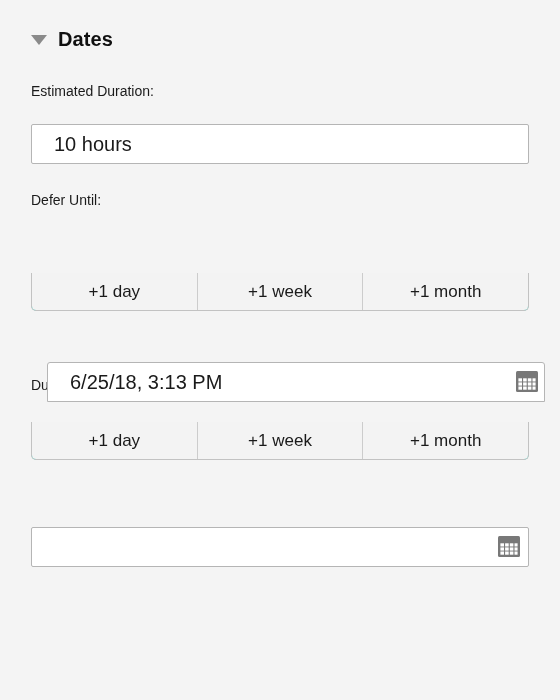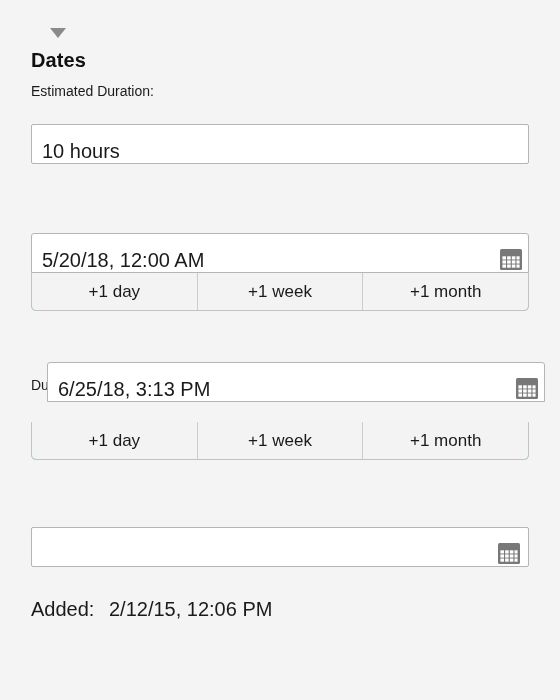--- a/index.html
+++ b/index.html
@@ -25,21 +25,20 @@
 
   
   .section-header {
     position: absolute;
     left: 31px;
     top: 26px;
     display: flex;
     align-items: center;
     gap: 11px;
     height: 26px;
-    flex-direction: column;
   }
   .disclosure {
     width: 0;
     height: 0;
     border-left: 8px solid transparent;
     border-right: 8px solid transparent;
     border-top: 10px solid #8a8a8a;
     margin-top: 2px;
   }
   .section-title {
@@ -61,22 +60,22 @@
   .text-field {
     position: absolute;
     left: 31px;
     width: 498px;
     height: 40px;
     box-sizing: border-box;
     background: #ffffff;
     border: 1px solid #b5b5b5;
     border-radius: 2px;
     display: flex;
-    align-items: flex-end;
-    padding: 0 6px 0 10px;
+    align-items: center;
+    padding: 0 6px 0 22px;
   }
   .text-field.with-button {
     border-radius: 3px 3px 0 0;
     padding-right: 4px;
   }
   .text-field.standalone-cal {
     border-radius: 2px;
   }
   .field-value {
     font-size: 20px;
@@ -161,40 +160,21 @@
   <div class="section-header">
     <span class="disclosure"></span>
     <span class="section-title">Dates</span>
   </div>
 
   <div class="field-label lbl-duration">Estimated Duration:</div>
   <div class="text-field fld-duration">
     <span class="field-value">10 hours</span>
   </div>
 
-  <div class="text-field with-button fld-defer">
-    <span class="field-value">5/20/18, 12:00 AM</span>
-    <svg class="cal-icon" viewBox="0 0 26 24">
-      <rect x="2" y="1" width="22" height="21" rx="1.5" fill="#787878"></rect>
-      <g fill="#ffffff">
-        <rect x="4.4" y="8.3" width="3.6" height="3.2"></rect>
-        <rect x="9.1" y="8.3" width="3.6" height="3.2"></rect>
-        <rect x="13.8" y="8.3" width="3.6" height="3.2"></rect>
-        <rect x="18.5" y="8.3" width="3.1" height="3.2"></rect>
-        <rect x="4.4" y="12.4" width="3.6" height="3.2"></rect>
-        <rect x="9.1" y="12.4" width="3.6" height="3.2"></rect>
-        <rect x="13.8" y="12.4" width="3.6" height="3.2"></rect>
-        <rect x="18.5" y="12.4" width="3.1" height="3.2"></rect>
-        <rect x="4.4" y="16.5" width="3.6" height="3.2"></rect>
-        <rect x="9.1" y="16.5" width="3.6" height="3.2"></rect>
-        <rect x="13.8" y="16.5" width="3.6" height="3.2"></rect>
-        <rect x="18.5" y="16.5" width="3.1" height="3.2"></rect>
-      </g>
-    </svg>
-  </div>
+  <div class="field-label lbl-defer">Defer Until:</div>
   <div class="segmented seg-defer">
     <div class="segment">+1 day</div>
     <div class="segment">+1 week</div>
     <div class="segment">+1 month</div>
   </div>
 
   <div class="field-label lbl-due">Due:</div>
   <div class="text-field with-button fld-due">
     <span class="field-value">6/25/18, 3:13 PM</span>
     <svg class="cal-icon" viewBox="0 0 26 24">
@@ -235,18 +215,14 @@
         <rect x="13.8" y="12.4" width="3.6" height="3.2"></rect>
         <rect x="18.5" y="12.4" width="3.1" height="3.2"></rect>
         <rect x="4.4" y="16.5" width="3.6" height="3.2"></rect>
         <rect x="9.1" y="16.5" width="3.6" height="3.2"></rect>
         <rect x="13.8" y="16.5" width="3.6" height="3.2"></rect>
         <rect x="18.5" y="16.5" width="3.1" height="3.2"></rect>
       </g>
     </svg>
   </div>
 
-  <div class="meta-row meta-added">
-    <span class="meta-key">Added:</span>
-    <span class="meta-val">2/12/15, 12:06 PM</span>
-  </div>
 
 </div>
 
 </body></html>

